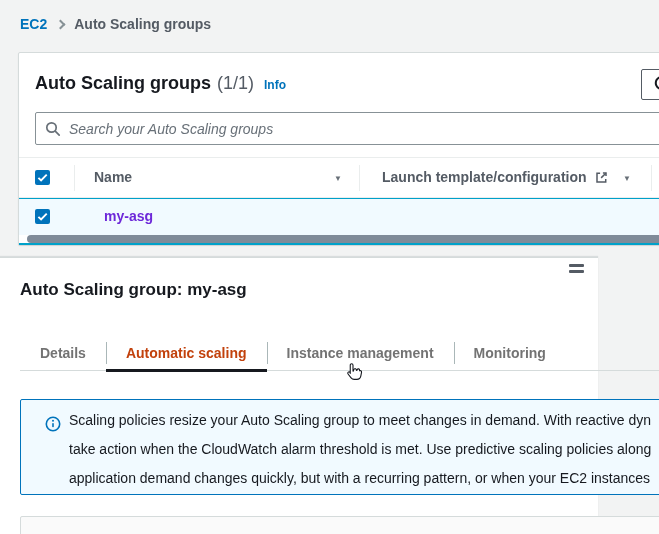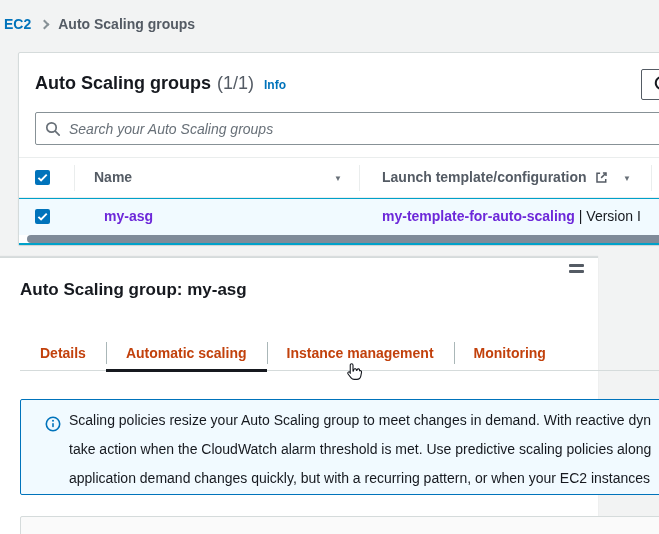--- a/index.html
+++ b/index.html
@@ -1,21 +1,21 @@
 <!DOCTYPE html>
 <html><head>
 <meta charset="utf-8">
 <style>
   * { margin:0; padding:0; box-sizing:border-box; }
   html,body { width:659px; height:534px; }
   body { font-family:"Liberation Sans", sans-serif; }
   .stage { position:relative; width:659px; height:534px; background:#f2f3f3; overflow:hidden; color:#16191f; }
 
   
-  .breadcrumb { position:absolute; left:4px; top:16px; font-size:14px; font-weight:700; display:flex; align-items:center; gap:10px; }
+  .breadcrumb { position:absolute; left:20px; top:16px; font-size:14px; font-weight:700; display:flex; align-items:center; gap:10px; }
   .breadcrumb a { color:#0073bb; text-decoration:none; cursor:pointer; }
   .crumb-current { color:#545b64; }
   .chev { display:inline-block; width:7px; height:7px; border-top:2px solid #879196; border-right:2px solid #879196; transform:rotate(45deg); margin-top:1px; }
 
   
   .card-list { position:absolute; left:18px; top:52px; width:720px; height:193px; background:#fff; border:1px solid #d5dbdb; border-radius:2px; box-shadow:0 1px 1px rgba(0,28,36,.15); }
   .list-header { position:absolute; left:16px; top:20px; display:flex; align-items:baseline; gap:6px; white-space:nowrap; }
   .list-title { font-size:18px; font-weight:700; color:#16191f; }
   .list-count { font-size:18px; font-weight:400; color:#545b64; }
   .info-link { font-size:12px; font-weight:700; color:#0073bb; text-decoration:none; margin-left:4px; cursor:pointer; }
@@ -37,21 +37,21 @@
   .row-bottom { position:absolute; left:0; top:190px; width:100%; height:2px; background:#00a1c9; }
 
   
   .panel-detail { position:absolute; left:0; top:257px; width:598px; height:277px; background:#fff; border-top:1px solid #d5dbdb; box-shadow:0 -1px 1px rgba(0,28,36,.1); }
   .resize-handle { position:absolute; left:569px; top:6px; width:15px; cursor:row-resize; }
   .resize-handle .bar { height:3px; background:#545b64; border-radius:1px; }
   .resize-handle .bar + .bar { margin-top:3px; }
   .panel-title { position:absolute; left:20px; top:22px; font-size:17px; font-weight:700; color:#16191f; white-space:nowrap; }
 
   .tabs { position:absolute; left:20px; top:78px; width:700px; display:flex; list-style:none; border-bottom:1px solid #d5dbdb; }
-  .tabs li { position:relative; line-height:34px; padding:0 20px; font-size:14px; font-weight:700; color:#c2410c; cursor:pointer; white-space:nowrap; }
+  .tabs li { position:relative; line-height:34px; padding:0 20px; font-size:14px; font-weight:700; color:#737373; cursor:pointer; white-space:nowrap; }
   .tabs li + li::before { content:''; position:absolute; left:0; top:6px; width:1px; height:22px; background:#aab7b8; }
   .tabs li.active { color:#c2410c; }
   .tabs li.active::after { content:''; position:absolute; left:0; right:0; bottom:-2px; height:3px; background:#16191f; }
 
   .banner { position:absolute; left:20px; top:141px; width:706px; height:96px; background:#f1faff; border:1px solid #0073bb; border-radius:2px; }
   .banner-icon { position:absolute; left:24px; top:16px; width:16px; height:16px; }
   .banner-text { position:absolute; left:48px; top:6px; font-size:14px; line-height:29px; color:#16191f; white-space:nowrap; }
 
   .card-bottom { position:absolute; left:20px; top:258px; width:706px; height:40px; background:#fafafa; border:1px solid #d5dbdb; border-radius:2px 2px 0 0; }
 
@@ -120,21 +120,20 @@
       <span class="vsep" style="left:632px;"></span>
     </div>
 
     <div class="trow">
       <span class="cb" style="left:16px; top:10px;">
         <svg width="15" height="15" viewBox="0 0 15 15">
             <path d="M3.4 7.8l2.7 2.7 5.6-5.9" fill="none" stroke="#fff" stroke-width="1.9"></path>
           </svg>
       </span>
       <a class="blue-link" style="position:absolute; left:85px; top:9px;">my-asg</a>
-      <span class="cell2"><a class="blue-link">my-template-for-auto-scaling</a><span> | Version I</span></span>
     </div>
 
     <div class="hscroll"></div>
     <div class="row-bottom"></div>
   </div>
 
   <div class="panel-detail">
     <div class="resize-handle">
       <div class="bar"></div>
         <div class="bar"></div>

